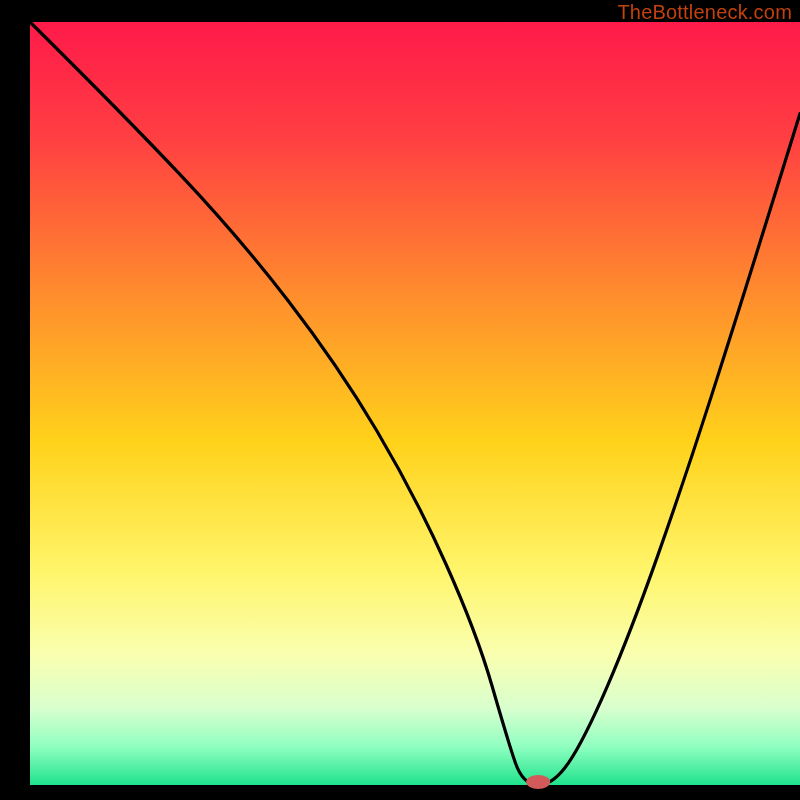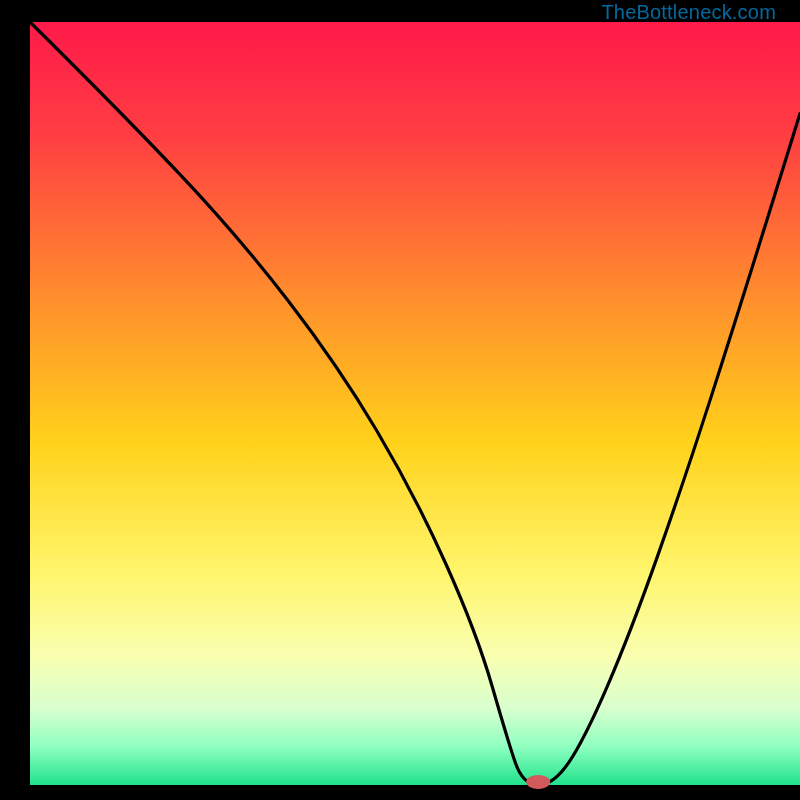--- a/index.html
+++ b/index.html
@@ -12,22 +12,22 @@
     font-family: Arial, Helvetica, sans-serif;
   }
   .frame {
     position: relative;
     width: 800px;
     height: 800px;
   }
   .watermark {
     position: absolute;
     top: 1px;
-    right: 24px;
-    color: #0369a1;
+    right: 8px;
+    color: #c2410c;
     font-size: 20px;
     font-weight: 500;
     letter-spacing: 0.2px;
     z-index: 5;
     user-select: none;
   }
   svg {
     display: block;
     position: absolute;
     top: 0;

